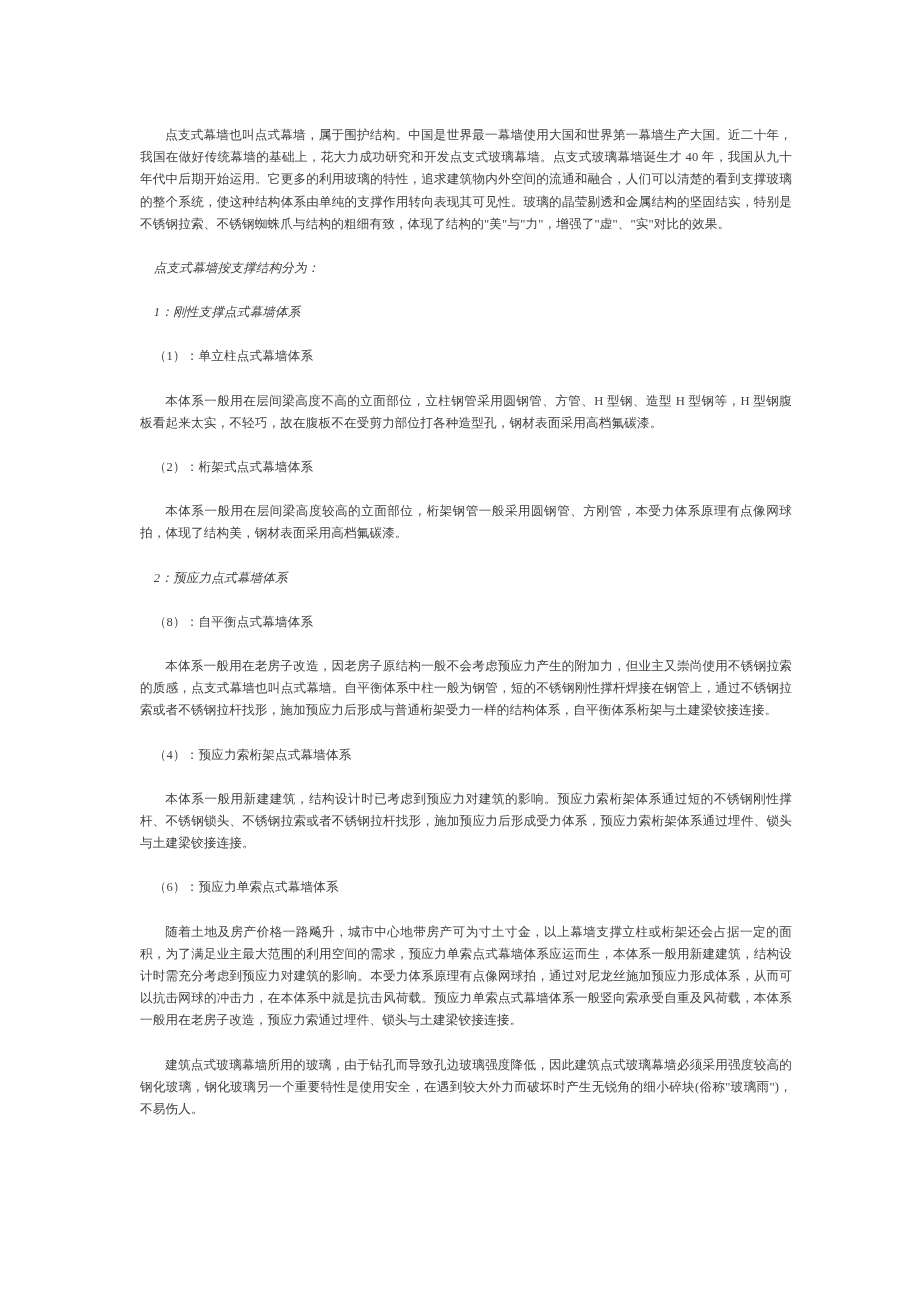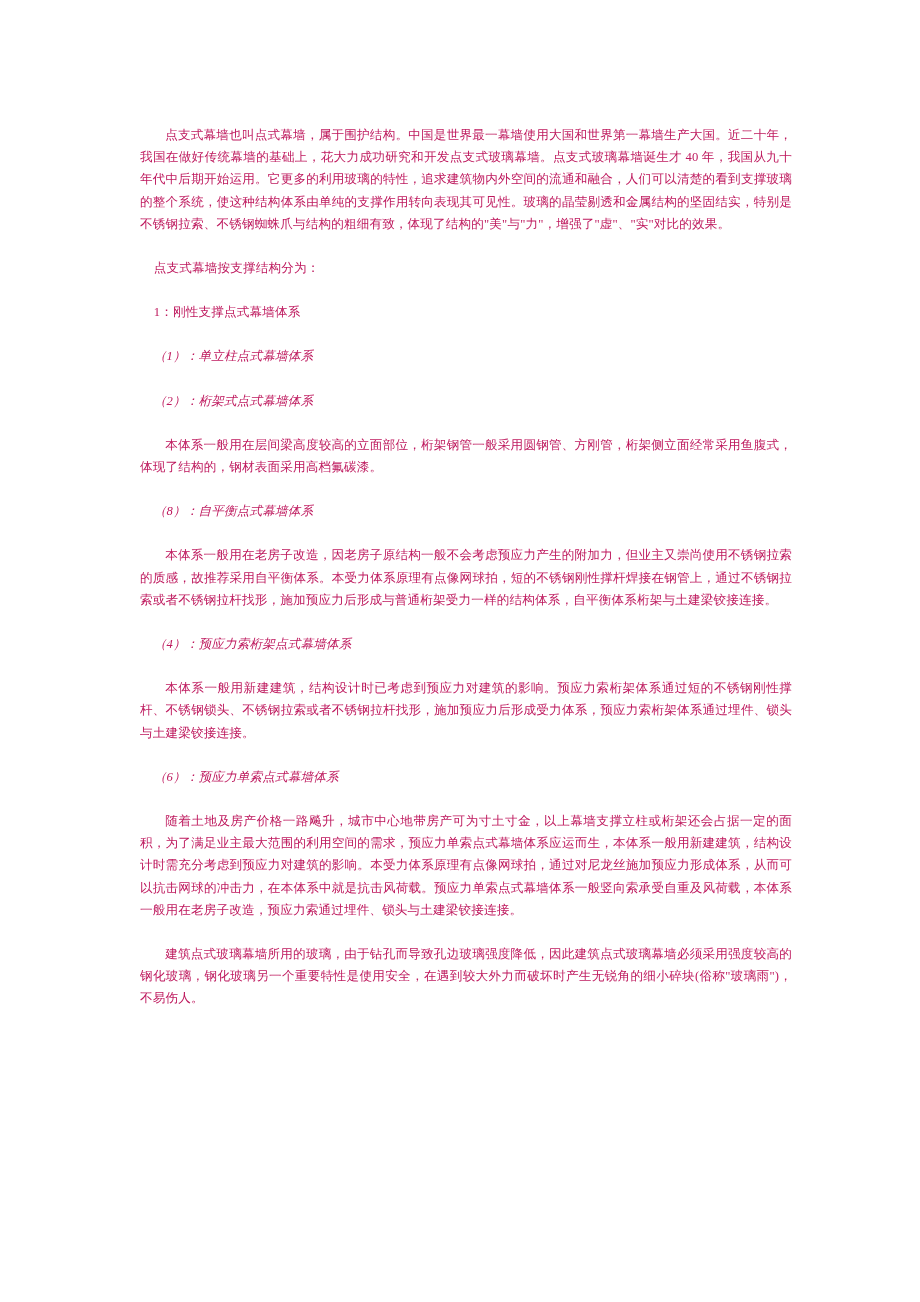--- a/index.html
+++ b/index.html
@@ -23,65 +23,67 @@
   .doc-body {
     position: absolute;
     left: 140px;
     top: 124px;
     width: 652px;
   }
   .para {
     margin: 0 0 22px 0;
     font-size: 12.6px;
     line-height: 22.2px;
-    color: #be185d;
+    color: #404040;
     text-align: justify;
     text-justify: inter-ideograph;
     letter-spacing: 0.15px;
     word-break: break-all;
   }
   .para.indent {
     text-indent: 2em;
   }
   .para.heading {
     text-indent: 1.1em;
     margin-bottom: 22px;
+    font-style: italic;
   }
   .para.subheading {
     text-indent: 1.1em;
     margin-bottom: 22px;
-    font-style: italic;
   }
   .para.last {
     margin-bottom: 4px;
   }
 </style>
 </head>
 <body>
 
 <div class="page">
   <div class="doc-body">
 
     <p class="para indent">点支式幕墙也叫点式幕墙，属于围护结构。中国是世界最一幕墙使用大国和世界第一幕墙生产大国。近二十年，我国在做好传统幕墙的基础上，花大力成功研究和开发点支式玻璃幕墙。点支式玻璃幕墙诞生才 40 年，我国从九十年代中后期开始运用。它更多的利用玻璃的特性，追求建筑物内外空间的流通和融合，人们可以清楚的看到支撑玻璃的整个系统，使这种结构体系由单纯的支撑作用转向表现其可见性。玻璃的晶莹剔透和金属结构的坚固结实，特别是不锈钢拉索、不锈钢蜘蛛爪与结构的粗细有致，体现了结构的"美"与"力"，增强了"虚"、"实"对比的效果。</p>
 
     <p class="para heading">点支式幕墙按支撑结构分为：</p>
 
     <p class="para heading">1：刚性支撑点式幕墙体系</p>
 
     <p class="para subheading">（1）：单立柱点式幕墙体系</p>
 
+    <p class="para indent">本体系一般用在层间梁高度不高的立面部位，立柱钢管采用圆钢管、方管、H 型钢、造型 H 型钢等，H 型钢腹板看起来太实，不轻巧，故在腹板不在受剪力部位打各种造型孔，钢材表面采用高档氟碳漆。</p>
 
     <p class="para subheading">（2）：桁架式点式幕墙体系</p>
 
-    <p class="para indent">本体系一般用在层间梁高度较高的立面部位，桁架钢管一般采用圆钢管、方刚管，桁架侧立面经常采用鱼腹式，体现了结构的，钢材表面采用高档氟碳漆。</p>
+    <p class="para indent">本体系一般用在层间梁高度较高的立面部位，桁架钢管一般采用圆钢管、方刚管，本受力体系原理有点像网球拍，体现了结构美，钢材表面采用高档氟碳漆。</p>
 
+    <p class="para heading">2：预应力点式幕墙体系</p>
 
     <p class="para subheading">（8）：自平衡点式幕墙体系</p>
 
-    <p class="para indent">本体系一般用在老房子改造，因老房子原结构一般不会考虑预应力产生的附加力，但业主又崇尚使用不锈钢拉索的质感，故推荐采用自平衡体系。本受力体系原理有点像网球拍，短的不锈钢刚性撑杆焊接在钢管上，通过不锈钢拉索或者不锈钢拉杆找形，施加预应力后形成与普通桁架受力一样的结构体系，自平衡体系桁架与土建梁铰接连接。</p>
+    <p class="para indent">本体系一般用在老房子改造，因老房子原结构一般不会考虑预应力产生的附加力，但业主又崇尚使用不锈钢拉索的质感，点支式幕墙也叫点式幕墙。自平衡体系中柱一般为钢管，短的不锈钢刚性撑杆焊接在钢管上，通过不锈钢拉索或者不锈钢拉杆找形，施加预应力后形成与普通桁架受力一样的结构体系，自平衡体系桁架与土建梁铰接连接。</p>
 
     <p class="para subheading">（4）：预应力索桁架点式幕墙体系</p>
 
     <p class="para indent">本体系一般用新建建筑，结构设计时已考虑到预应力对建筑的影响。预应力索桁架体系通过短的不锈钢刚性撑杆、不锈钢锁头、不锈钢拉索或者不锈钢拉杆找形，施加预应力后形成受力体系，预应力索桁架体系通过埋件、锁头与土建梁铰接连接。</p>
 
     <p class="para subheading">（6）：预应力单索点式幕墙体系</p>
 
     <p class="para indent">随着土地及房产价格一路飚升，城市中心地带房产可为寸土寸金，以上幕墙支撑立柱或桁架还会占据一定的面积，为了满足业主最大范围的利用空间的需求，预应力单索点式幕墙体系应运而生，本体系一般用新建建筑，结构设计时需充分考虑到预应力对建筑的影响。本受力体系原理有点像网球拍，通过对尼龙丝施加预应力形成体系，从而可以抗击网球的冲击力，在本体系中就是抗击风荷载。预应力单索点式幕墙体系一般竖向索承受自重及风荷载，本体系一般用在老房子改造，预应力索通过埋件、锁头与土建梁铰接连接。</p>
 
     <p class="para indent last">建筑点式玻璃幕墙所用的玻璃，由于钻孔而导致孔边玻璃强度降低，因此建筑点式玻璃幕墙必须采用强度较高的钢化玻璃，钢化玻璃另一个重要特性是使用安全，在遇到较大外力而破坏时产生无锐角的细小碎块(俗称"玻璃雨")，不易伤人。</p>

